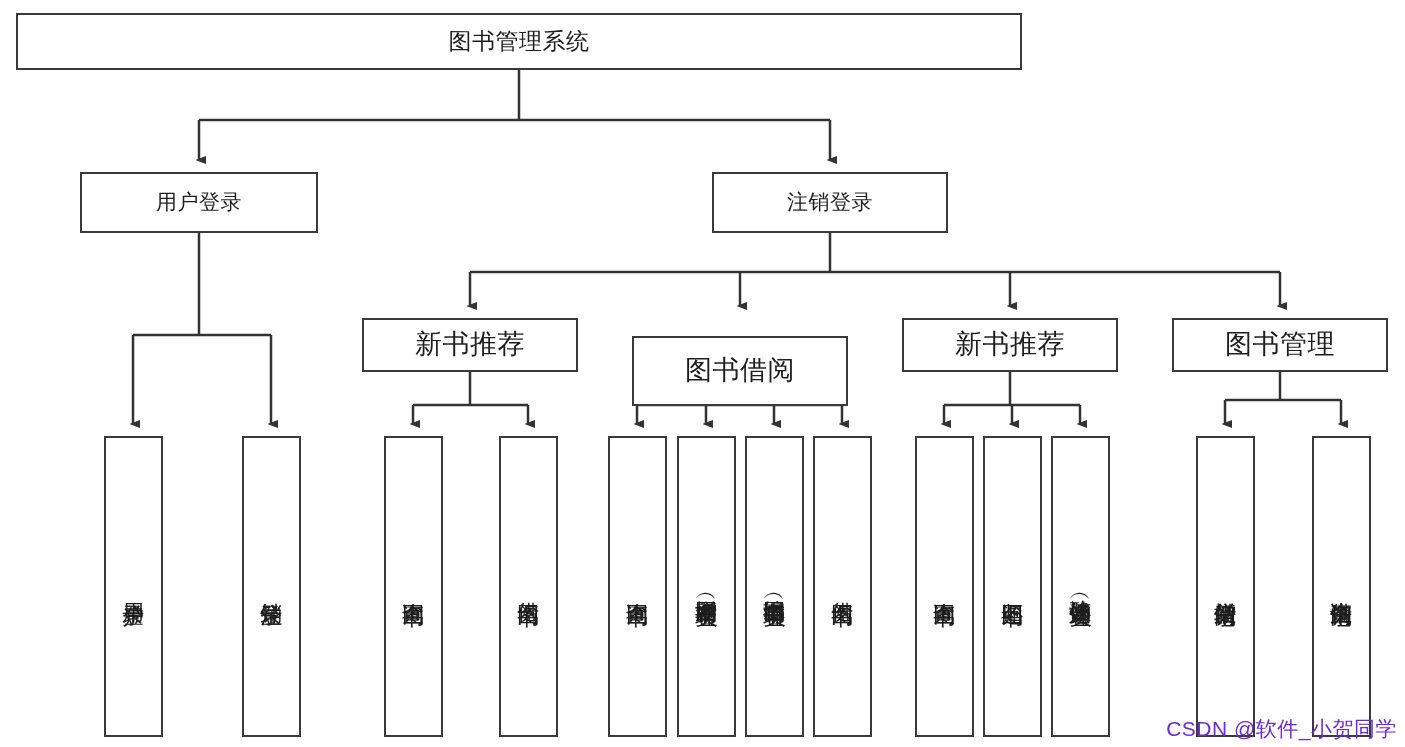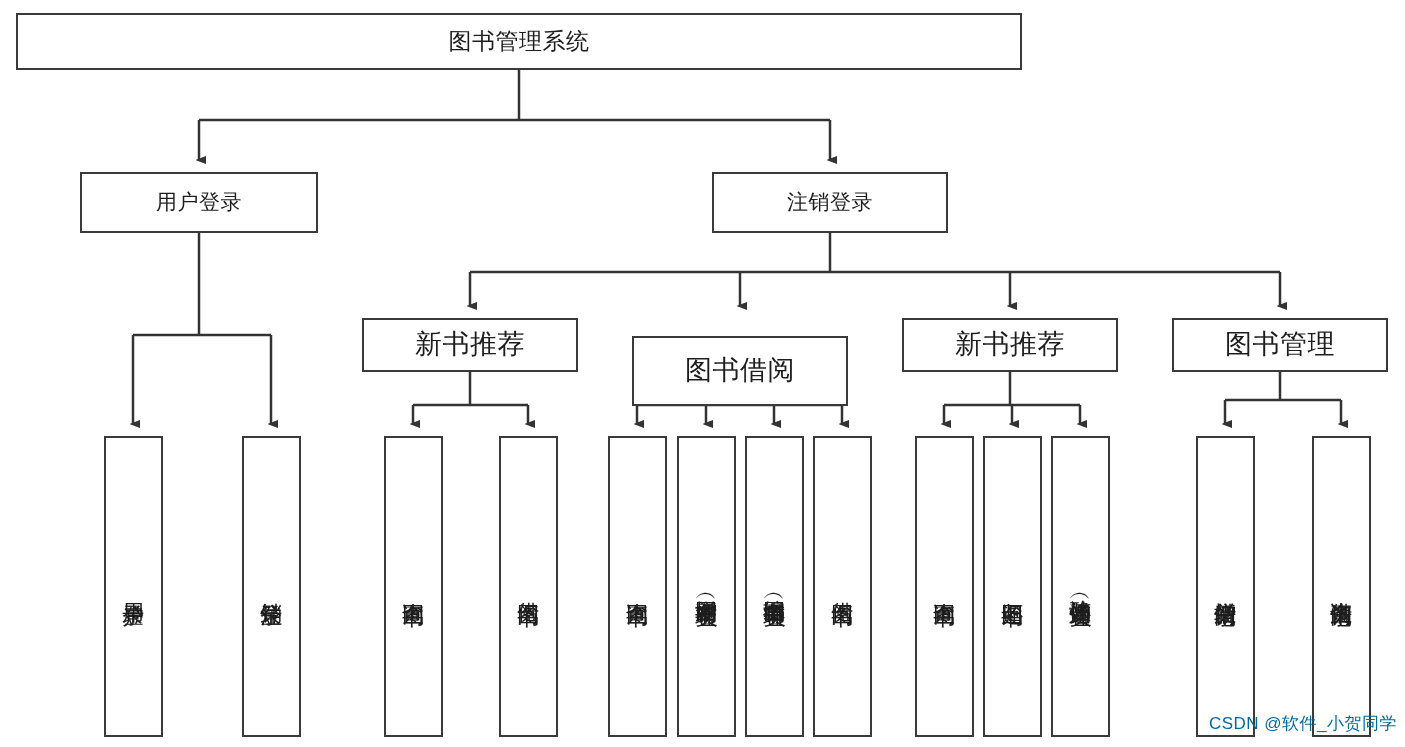--- a/index.html
+++ b/index.html
@@ -55,23 +55,23 @@
     text-orientation: upright;
     font-size: 22px;
     line-height: 1.34;
     letter-spacing: 1px;
     white-space: normal;
     max-height: 100%;
   }
   .watermark {
     position: absolute;
     right: 8px;
-    bottom: 12px;
-    font-size: 17px;
-    color: #0369a1;
+    bottom: 4px;
+    font-size: 21px;
+    color: #6d28d9;
     letter-spacing: 0.5px;
     white-space: nowrap;
   }
 </style>
 </head>
 <body>
 
 <div id="canvas">
 
   <svg class="edges" viewBox="0 0 1405 747" xmlns="http://www.w3.org/2000/svg">

